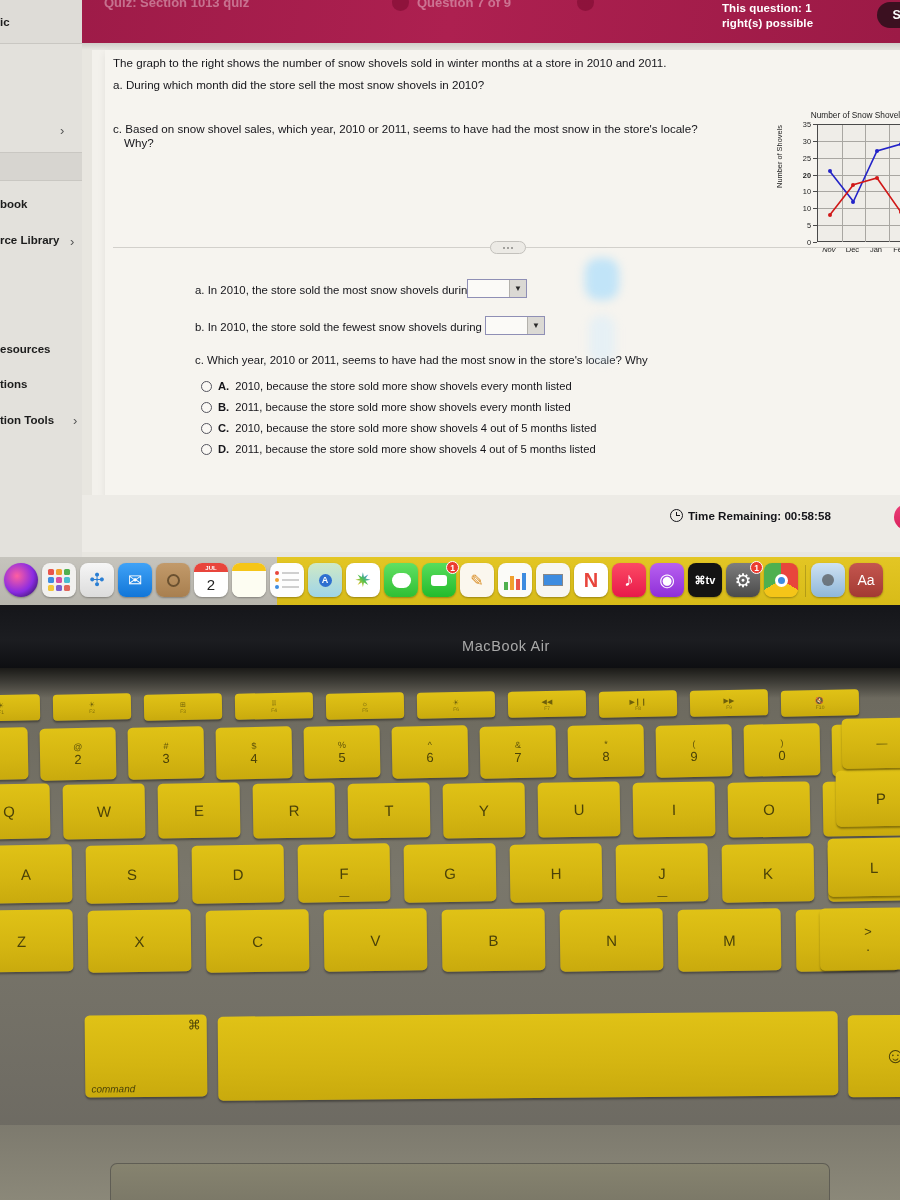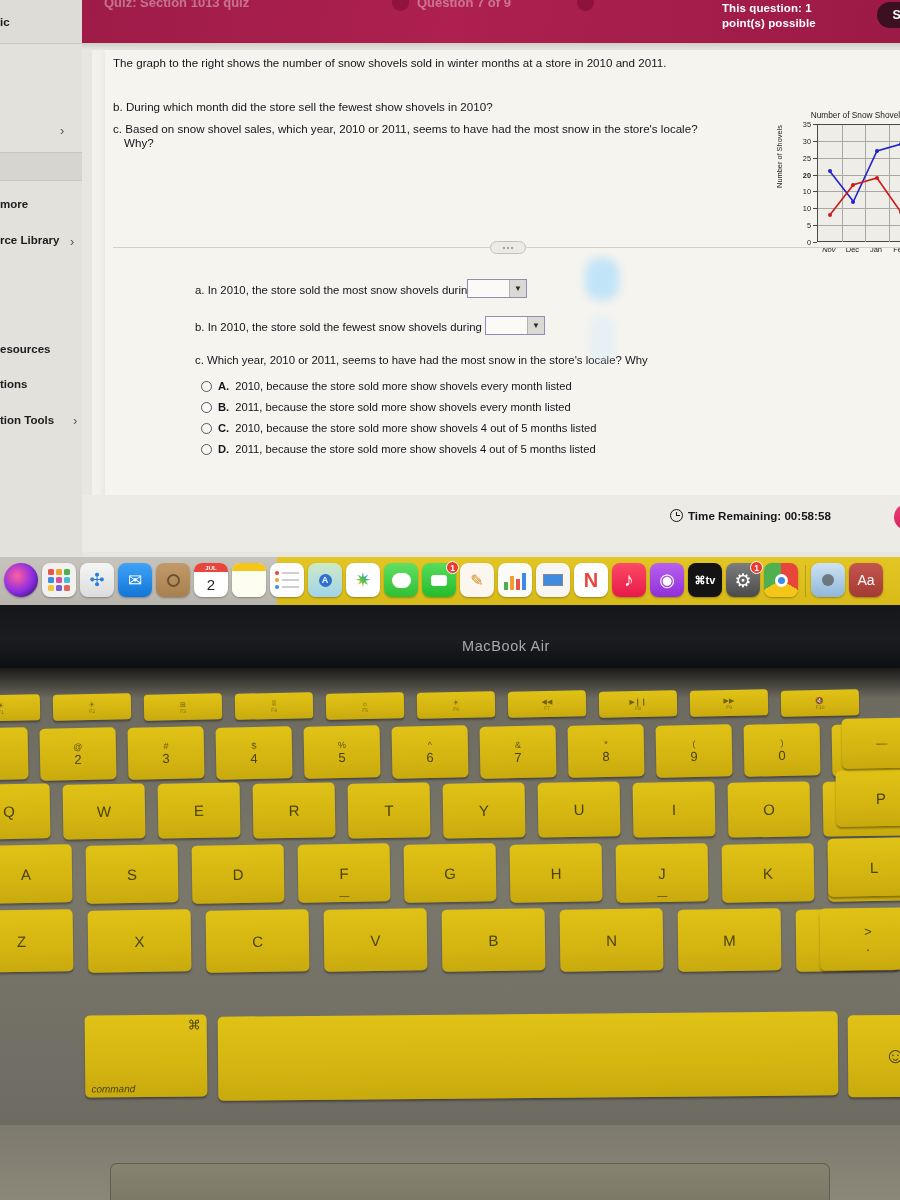--- a/index.html
+++ b/index.html
@@ -304,51 +304,51 @@
     <div class="sb-top"></div>
     <div class="sb-div" style="top:43px"></div>
     <div class="sb-band" style="top:152px;height:28px"></div>
     <div class="sb-div" style="top:152px"></div>
     <div class="sb-div" style="top:180px"></div>
 
     <div class="sb-cut" style="top:16px">ic</div>
 
     <span class="sb-chev" style="left:60px;top:123px">›</span>
 
-    <div class="sb-cut" style="top:198px">more</div>
+    <div class="sb-cut" style="top:198px">book</div>
 
     <div class="sb-cut" style="top:234px">rce Library</div>
     <span class="sb-chev" style="left:70px;top:234px">›</span>
 
     <div class="sb-cut" style="top:343px">esources</div>
     <div class="sb-cut" style="top:378px">tions</div>
     <div class="sb-cut" style="top:414px">tion Tools</div>
     <span class="sb-chev" style="left:73px;top:413px">›</span>
   </div>
 
   <div id="quiz-header">
     <div class="hdr-cut-text" style="left:22px">Quiz: Section 1013 quiz</div>
     <div class="hdr-cut-text" style="left:335px">Question 7 of 9</div>
     <div class="hdr-dot" style="left:310px"></div>
     <div class="hdr-dot" style="left:495px"></div>
 
     <div id="q-points">
       <div>This question: 1</div>
-      <div>point(s) possible</div>
+      <div>right(s) possible</div>
     </div>
 
     <button id="submit-quiz">Submit quiz</button>
   </div>
   <div id="header-shade"></div>
 
   <div id="content-card">
     <div id="card-inner">
 
       <div class="prob-text" style="left:8px;top:6px">The graph to the right shows the number of snow shovels sold in winter months at a store in 2010 and 2011.</div>
-      <div class="prob-text" style="left:8px;top:50px">b. During which month did the store sell the fewest show shovels in 2010?</div>
+      <div class="prob-text" style="left:8px;top:28px">a. During which month did the store sell the most snow shovels in 2010?</div>
       <div class="prob-text" style="left:8px;top:72px">c. Based on snow shovel sales, which year, 2010 or 2011, seems to have had the most snow in the store's locale?</div>
       <div class="prob-text" style="left:19px;top:86px">Why?</div>
 
       <div id="chart-wrap">
         <div id="chart-title">Number of Snow Shovels Sold</div>
         <div id="plot">
             <div class="grid-h" style="top: 101.143px;"></div>
             <div class="grid-h" style="top: 84.2857px;"></div>
             <div class="grid-h" style="top: 67.4286px;"></div>
             <div class="grid-h" style="top: 50.5714px;"></div>

